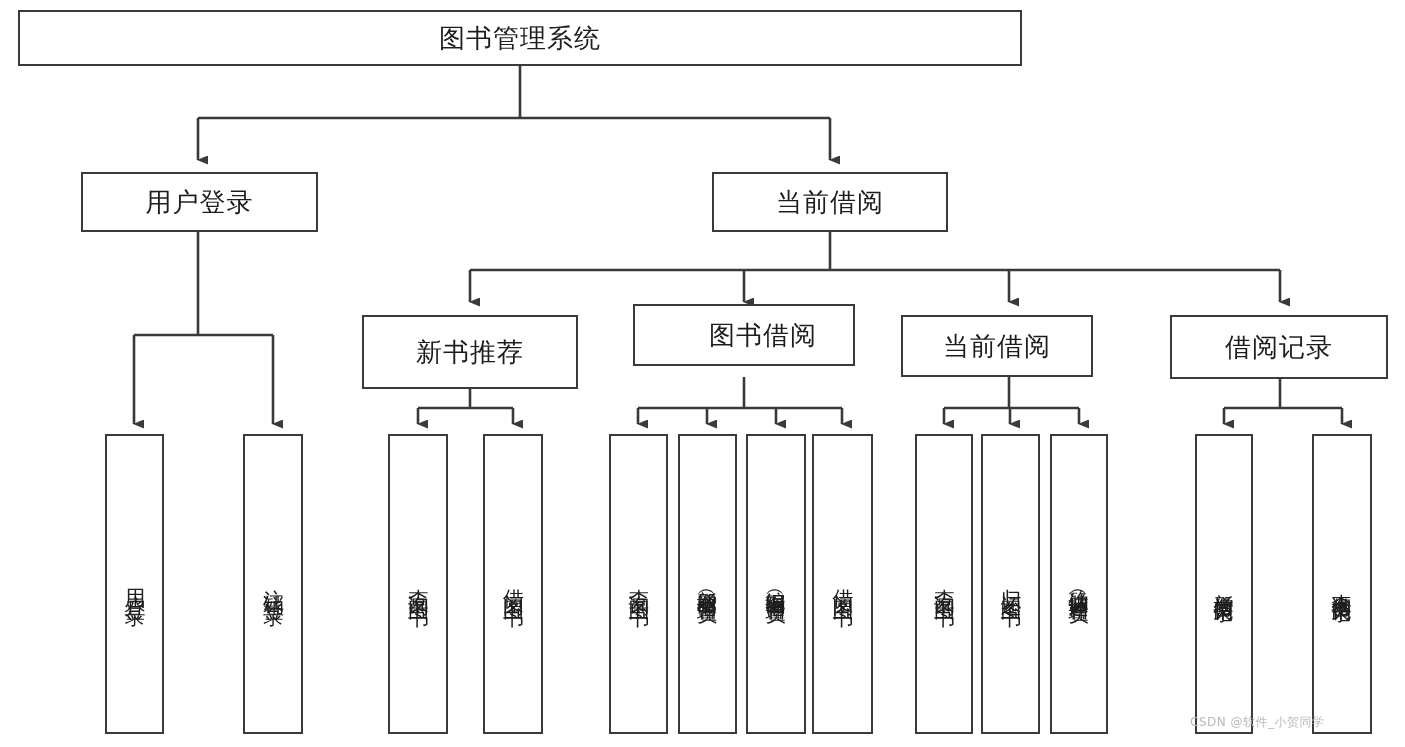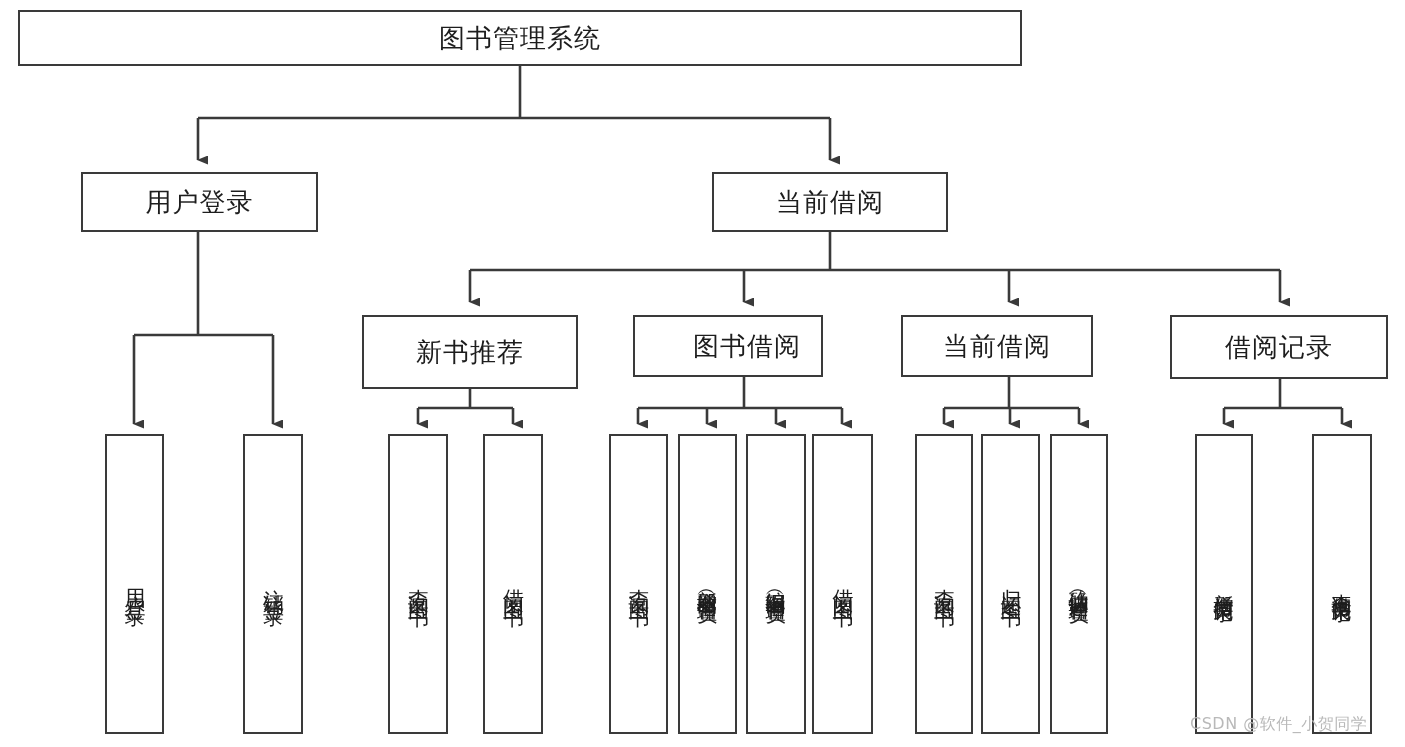--- a/index.html
+++ b/index.html
@@ -53,21 +53,21 @@
     font-size: 21px;
     letter-spacing: 6px;
     line-height: 1;
   }
   .node.vert.tight .label {
     letter-spacing: 2px;
     font-size: 20px;
   }
   .watermark {
     position: absolute;
-    font-size: 16px;
+    font-size: 12px;
     color: #b9b9b9;
     white-space: nowrap;
     letter-spacing: 0.5px;
   }
 </style>
 </head>
 <body>
 
 <div id="canvas">
 
@@ -130,21 +130,21 @@
   <div class="node horiz" style="left:81px; top:172px; width:237px; height:60px;">
     <span class="label">用户登录</span>
   </div>
   <div class="node horiz" style="left:712px; top:172px; width:236px; height:60px;">
     <span class="label">当前借阅</span>
   </div>
 
   <div class="node horiz" style="left:362px; top:315px; width:216px; height:74px;">
     <span class="label">新书推荐</span>
   </div>
-  <div class="node horiz" style="left:633px; top:315px; width:190px; height:62px;padding-left:38px;">
+  <div class="node horiz" style="left:633px; top:304px; width:222px; height:62px;padding-left:38px;">
     <span class="label">图书借阅</span>
   </div>
   <div class="node horiz" style="left:901px; top:315px; width:192px; height:62px;">
     <span class="label">当前借阅</span>
   </div>
   <div class="node horiz" style="left:1170px; top:315px; width:218px; height:64px;">
     <span class="label">借阅记录</span>
   </div>
 
   <div class="node vert" style="left:105px; top:434px; width:59px; height:300px;">

